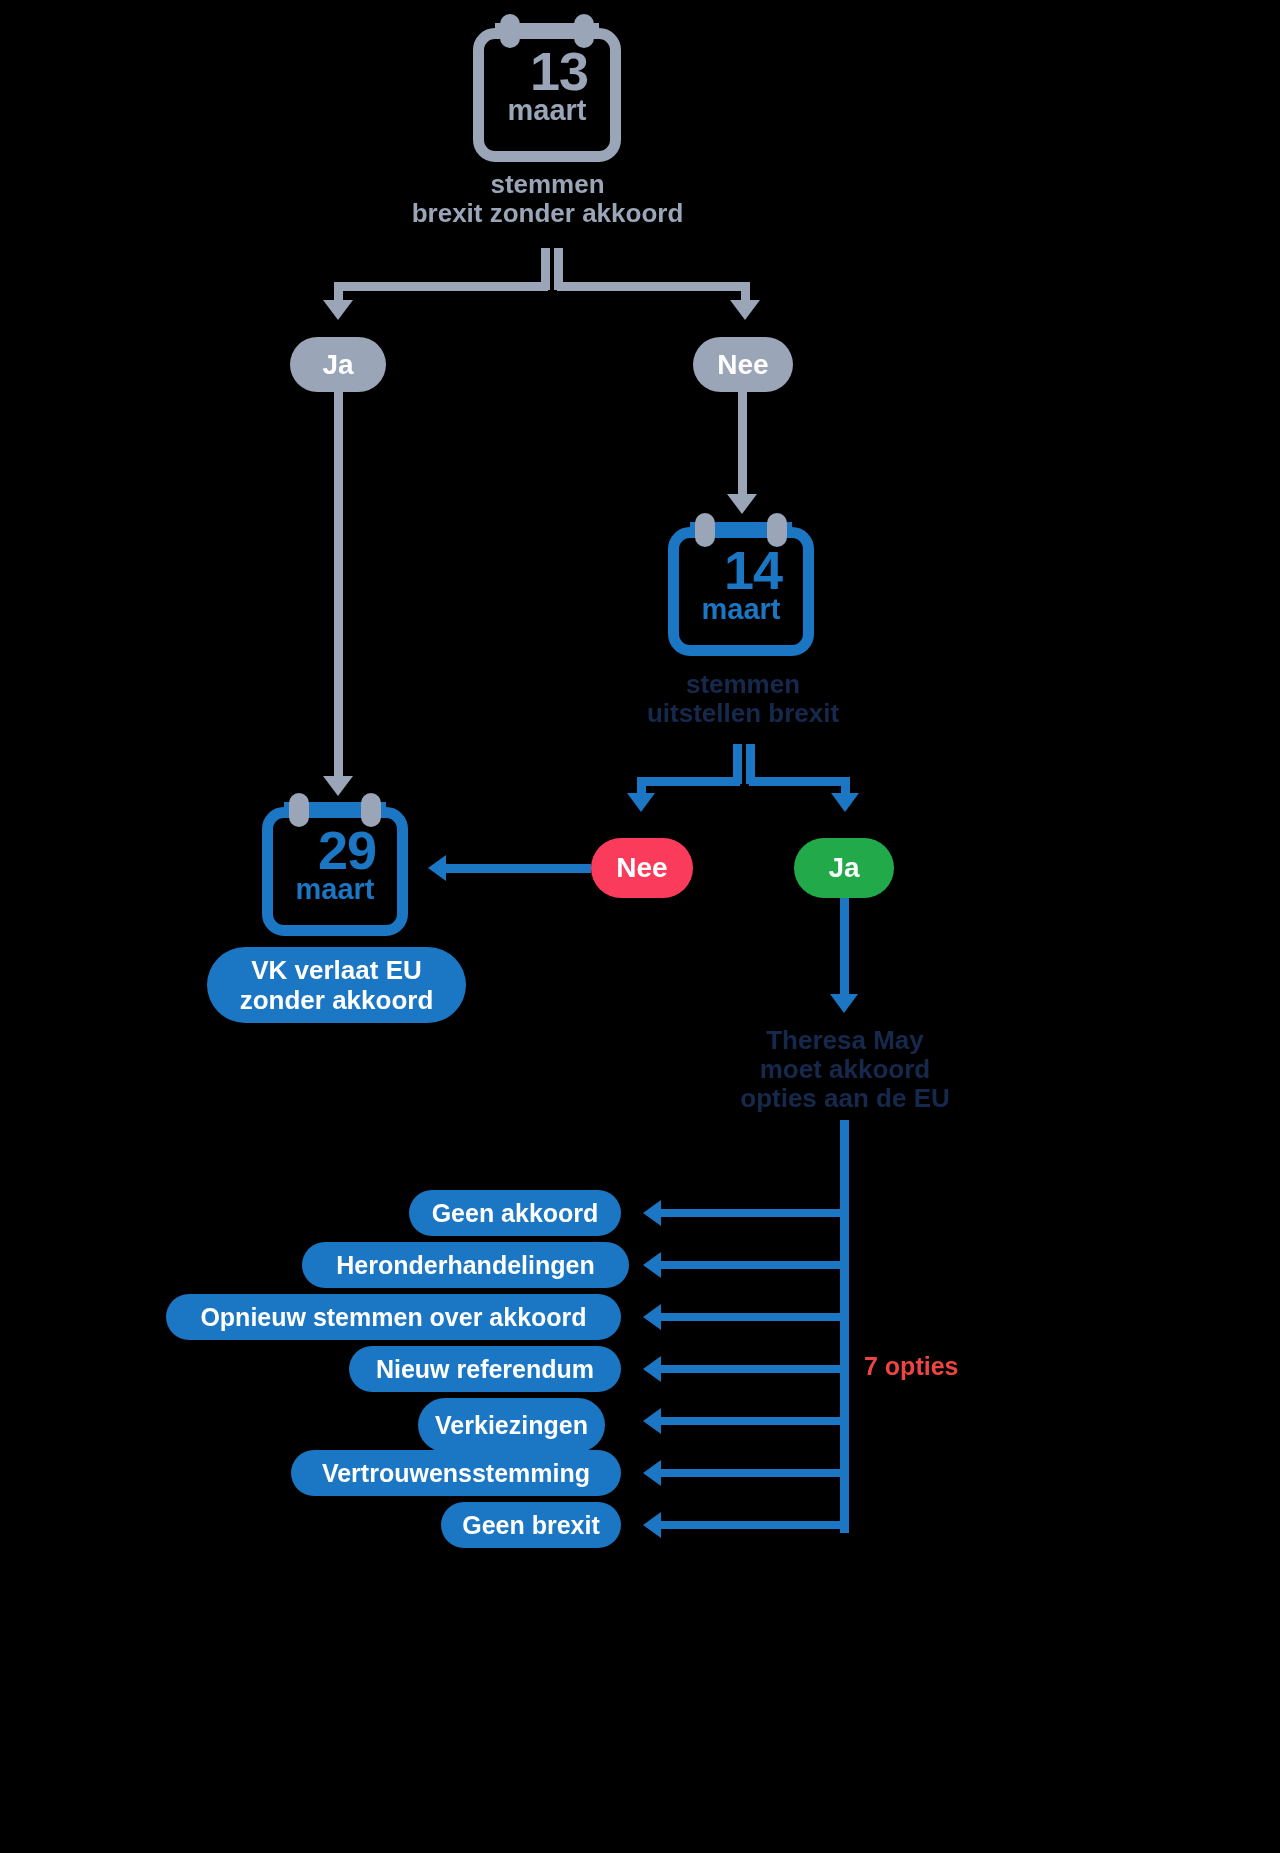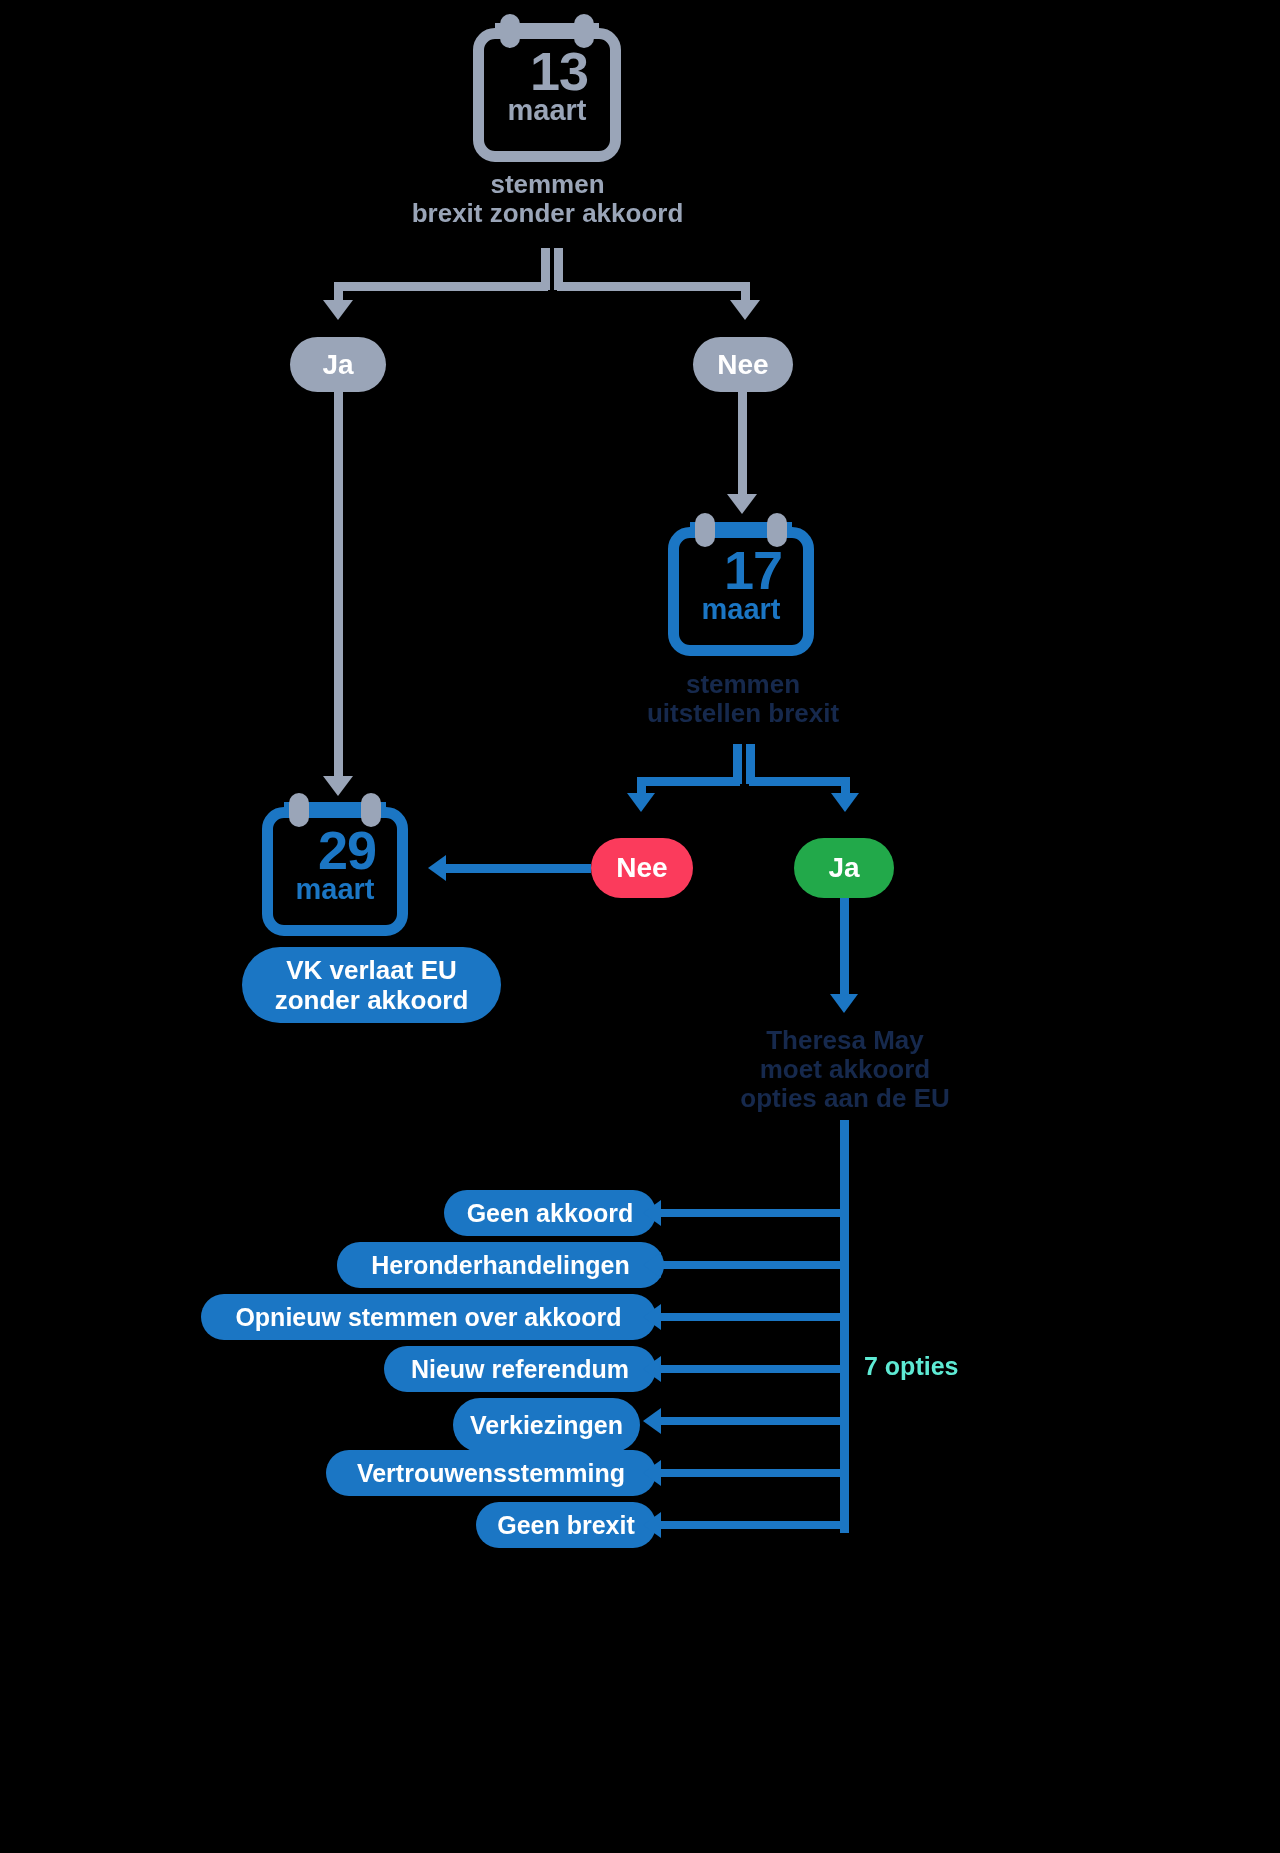--- a/index.html
+++ b/index.html
@@ -24,32 +24,32 @@
   .cap{position:absolute;text-align:center;font-weight:700;line-height:1.12;}
   .cap.grey{color:#9aa5b8;}
   .cap.navy{color:#16294d;}
 
   
   .pill{position:absolute;display:flex;align-items:center;justify-content:center;
         border-radius:999px;color:#fff;font-weight:700;white-space:nowrap;box-sizing:border-box;}
   .pill.grey{background:#9aa5b8;}
   .pill.red{background:#fb3b5c;}
   .pill.green{background:#22a94a;}
-  .pill.blue{background:#1b76c4;margin-left:35px;}
+  .pill.blue{background:#1b76c4;}
 
   
   .ln{position:absolute;}
   .ln.grey{background:#9aa5b8;}
   .ln.blue{background:#1b76c4;}
   .ah{position:absolute;width:0;height:0;}
   .ah.down.grey{border-left:15px solid transparent;border-right:15px solid transparent;border-top:20px solid #9aa5b8;}
   .ah.down.blue{border-left:14px solid transparent;border-right:14px solid transparent;border-top:19px solid #1b76c4;}
   .ah.left.blue{border-top:13px solid transparent;border-bottom:13px solid transparent;border-right:18px solid #1b76c4;}
 
-  .optlabel{position:absolute;color:#5eead4;font-weight:700;font-size:25px;text-align:right;}
+  .optlabel{position:absolute;color:#ef4444;font-weight:700;font-size:25px;text-align:right;}
 </style>
 </head>
 <body>
 
 <div class="stage">
 
   <div class="cal grey" style="left:473px;top:14px;width:148px;height:148px;">
     <div class="ring" style="left:27px;top:0;"></div>
     <div class="ring" style="right:27px;top:0;"></div>
     <div class="top"></div>
@@ -86,21 +86,21 @@
   <div class="ah down grey" style="left:323px;top:776px;"></div>
 
   <div class="ln grey" style="left:738px;top:392px;width:9px;height:106px;"></div>
   <div class="ah down grey" style="left:727px;top:494px;"></div>
 
   <div class="cal blue" style="left:668px;top:513px;width:146px;height:143px;">
     <div class="ring" style="left:27px;top:0;"></div>
     <div class="ring" style="right:27px;top:0;"></div>
     <div class="top"></div>
     <div class="body"></div>
-    <div class="num">17</div>
+    <div class="num">14</div>
     <div class="mon">maart</div>
   </div>
 
   <div class="cap navy" style="left:608px;top:670px;width:270px;font-size:26px;">
     <div>stemmen</div>
     <div>uitstellen brexit</div>
   </div>
 
   <div class="ln blue" style="left:733px;top:744px;width:9px;height:40px;"></div>
   <div class="ln blue" style="left:746px;top:744px;width:9px;height:40px;"></div>

